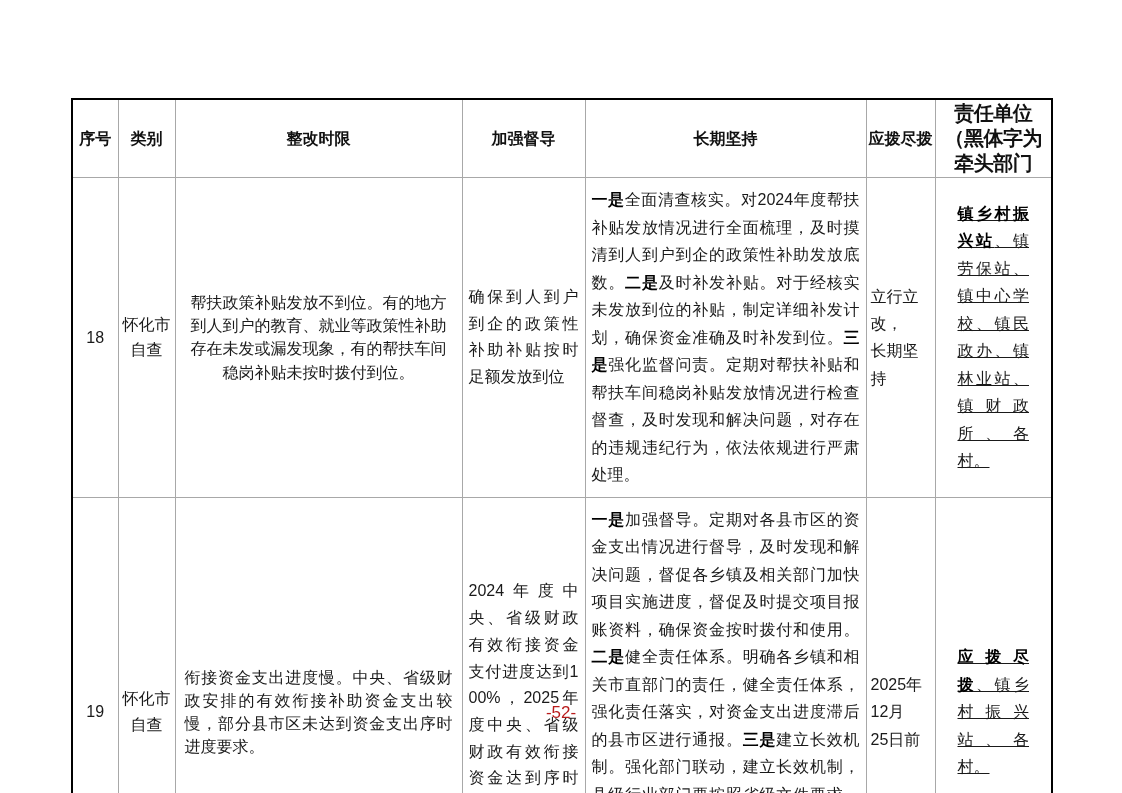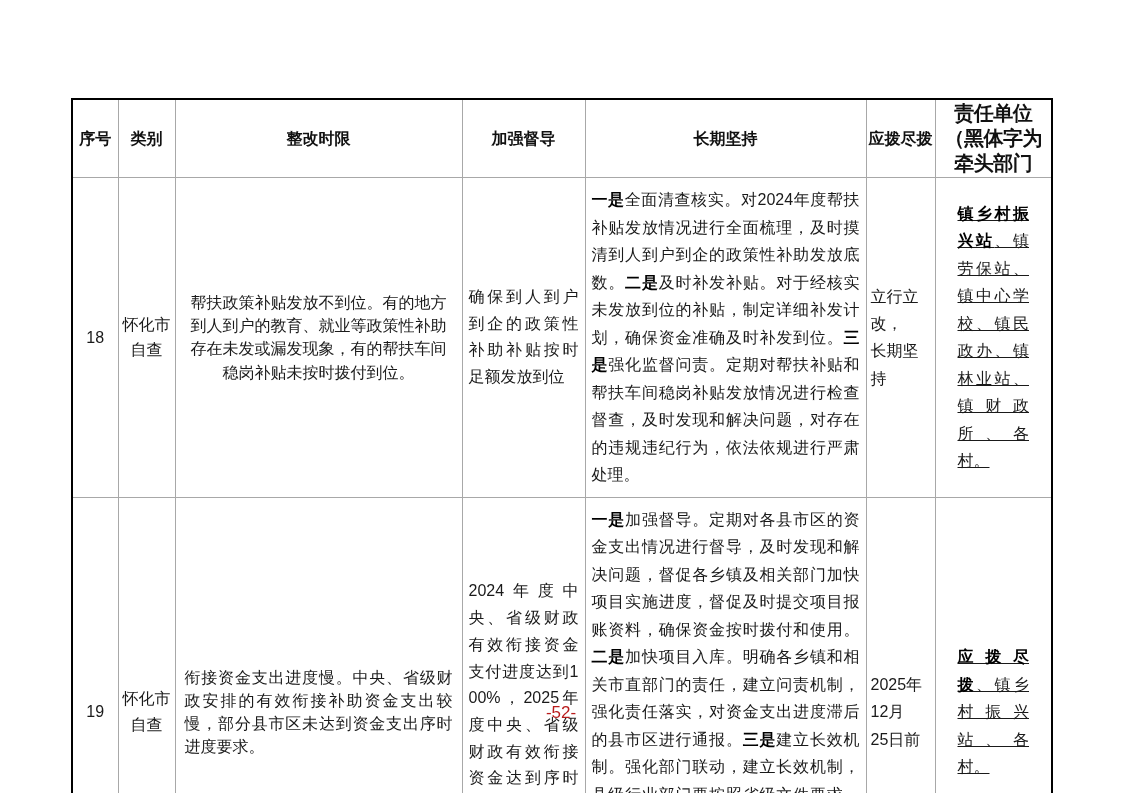--- a/index.html
+++ b/index.html
@@ -95,21 +95,21 @@
         <td class="c-resp">
           <b>镇乡村振兴站</b><span>、镇劳保站、镇中心学校、镇民政办、镇林业站、镇财政所、各村。</span>
         </td>
       </tr>
       <tr class="row-19">
         <td class="c-seq">19</td>
         <td class="c-cat">怀化市自查</td>
         <td class="c-problem justify">衔接资金支出进度慢。中央、省级财政安排的有效衔接补助资金支出较慢，部分县市区未达到资金支出序时进度要求。</td>
         <td class="c-goal">2024年度中央、省级财政有效衔接资金支付进度达到100%，2025年度中央、省级财政有效衔接资金达到序时考核进度要求。</td>
         <td class="c-measures">
-          <b>一是</b><span>加强督导。定期对各县市区的资金支出情况进行督导，及时发现和解决问题，督促各乡镇及相关部门加快项目实施进度，督促及时提交项目报账资料，确保资金按时拨付和使用。</span><b>二是</b><span>加快项目入库。明确各乡镇和相关市直部门的责任，建立问责机制，强化责任落实，对资金支出进度滞后的县市区进行通报。</span><b>三是</b><span>建立长效机制。强化部门联动，建立长效机制，县级行业部门要按照省级文件要求，加快项目入库、项目分配、项目公示等流程，加快项目实施进度，同级财政部门要加强资金管理，按照工程进度“应拨尽拨”，加强资金绩效管理。</span>
+          <b>一是</b><span>加强督导。定期对各县市区的资金支出情况进行督导，及时发现和解决问题，督促各乡镇及相关部门加快项目实施进度，督促及时提交项目报账资料，确保资金按时拨付和使用。</span><b>二是</b><span>健全责任体系。明确各乡镇和相关市直部门的责任，健全责任体系，强化责任落实，对资金支出进度滞后的县市区进行通报。</span><b>三是</b><span>建立长效机制。强化部门联动，建立长效机制，县级行业部门要按照省级文件要求，加快项目入库、项目分配、项目公示等流程，加快项目实施进度，同级财政部门要加强资金管理，按照工程进度“应拨尽拨”，加强资金绩效管理。</span>
         </td>
         <td class="c-deadline">2025年12月
 25日前</td>
         <td class="c-resp">
           <b>应拨尽拨</b><span>、镇乡村振兴站、各村。</span>
         </td>
       </tr>
     </tbody>
   </table>
 

